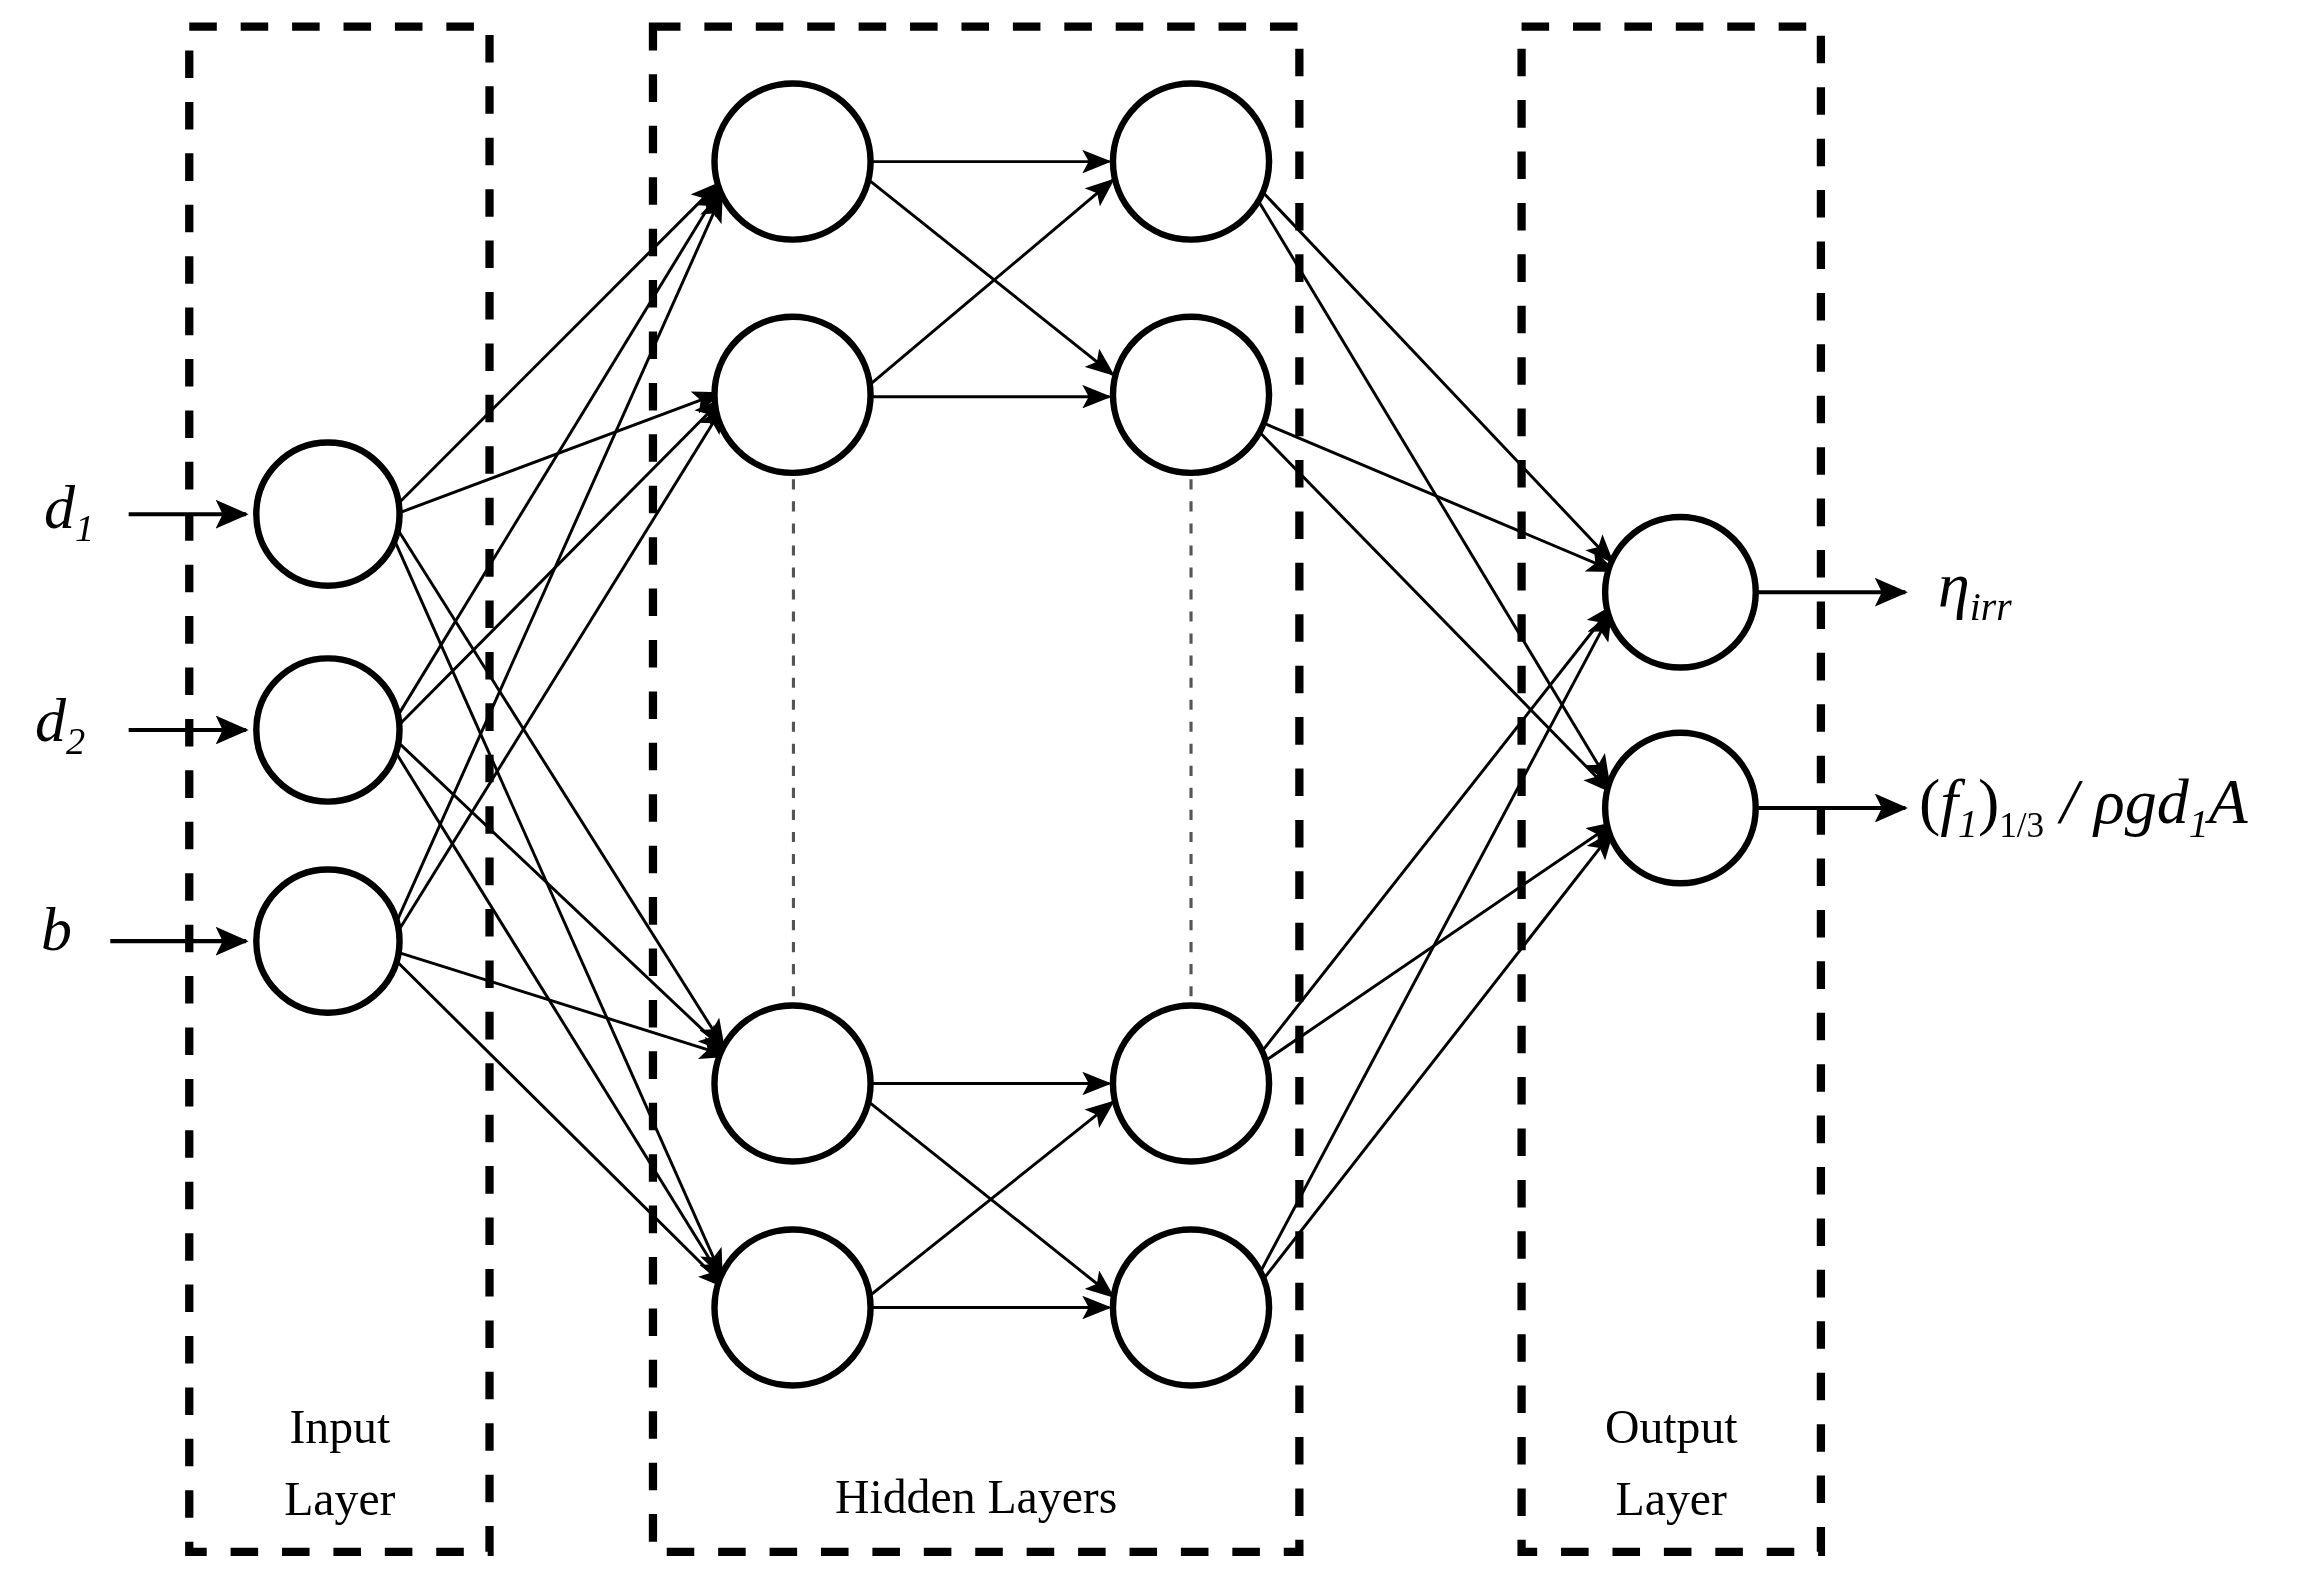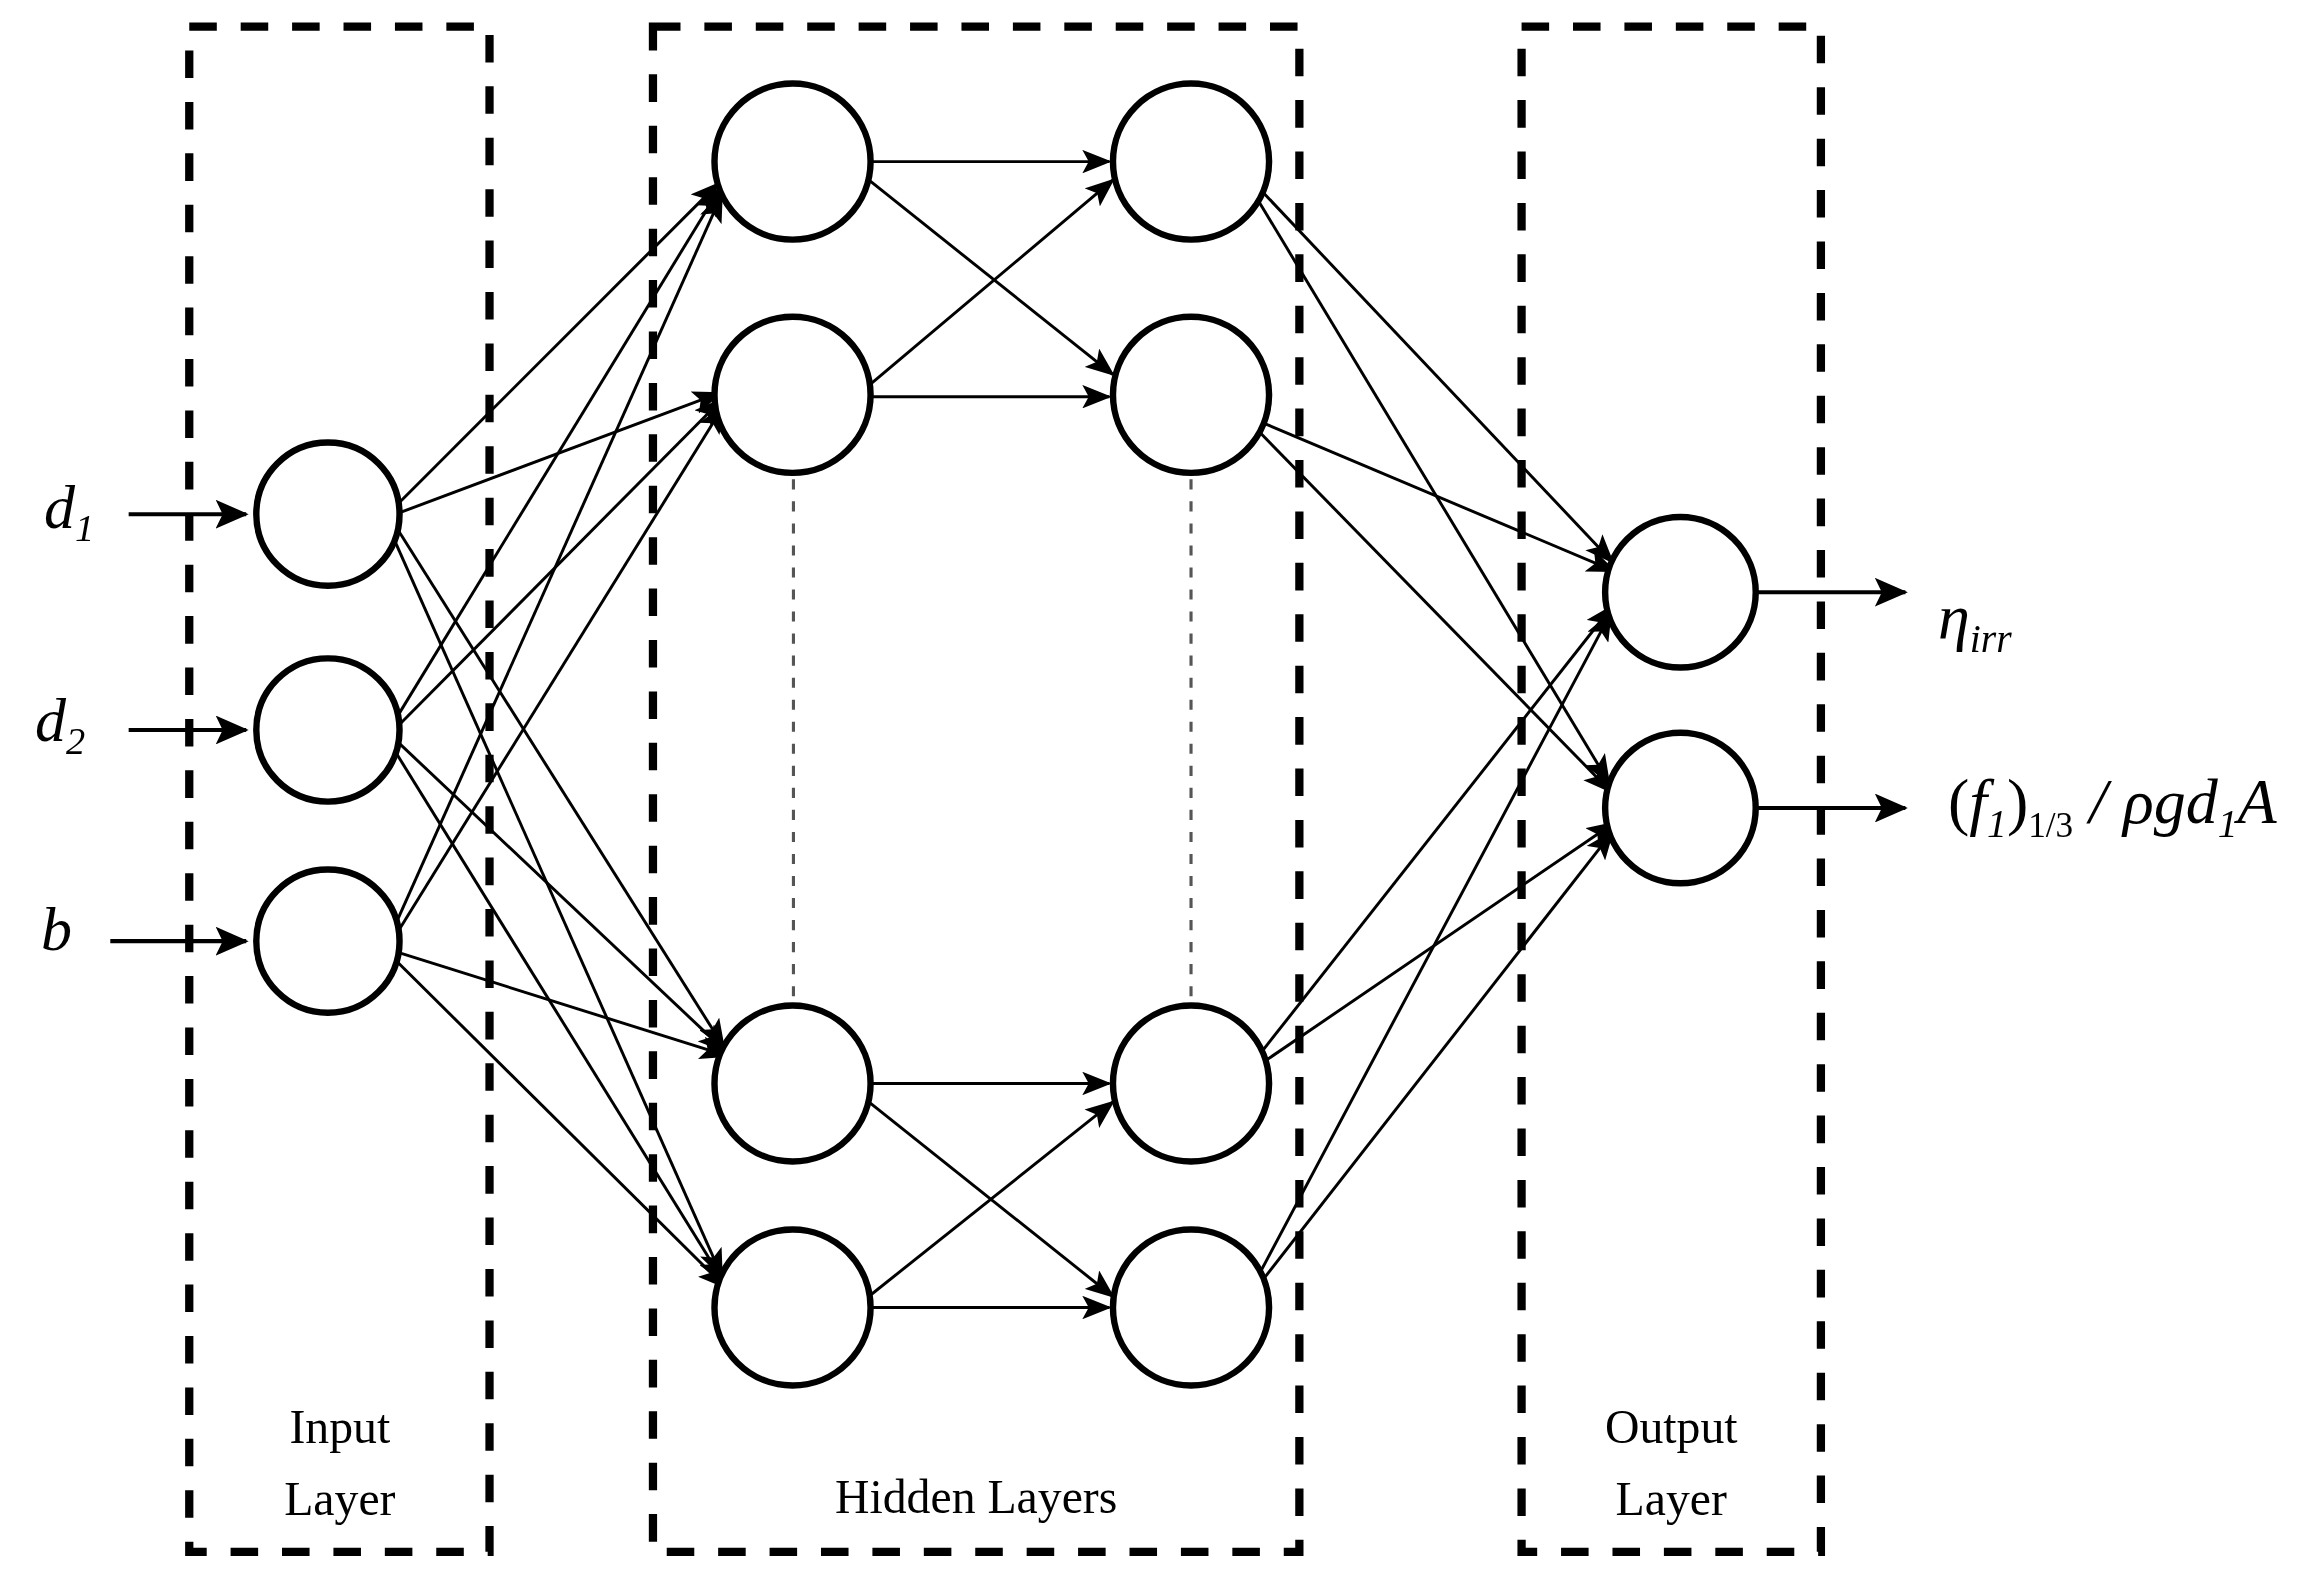--- a/index.html
+++ b/index.html
@@ -73,22 +73,22 @@
     font-style: italic;
   }
   .math-label .subfrac {
     font-size: 0.55em;
     vertical-align: sub;
     font-style: normal;
   }
   #label-d1 { left: 35px;  top: 476px;  font-size: 62px; margin-left: 9px; }
   #label-d2 { left: 35px;  top: 689px;  font-size: 62px; }
   #label-b  { left: 41px;  top: 898px;  font-size: 62px; }
-  #label-out1 { left: 1938px; top: 553px; font-size: 64px; margin-top: 32px; }
-  #label-out2 { left: 1919px; top: 770px; font-size: 64px; margin-left: 29px; }
+  #label-out1 { left: 1938px; top: 553px; font-size: 64px; }
+  #label-out2 { left: 1919px; top: 770px; font-size: 64px; }
   .paren { font-style: normal; }
 </style>
 </head>
 <body>
 
 <div id="diagram-root">
 
   <svg class="net" viewBox="0 0 2509 1736" xmlns="http://www.w3.org/2000/svg">
     <defs>
       <marker id="ah" markerWidth="10" markerHeight="8" refX="9.2" refY="4" orient="auto" markerUnits="strokeWidth">

